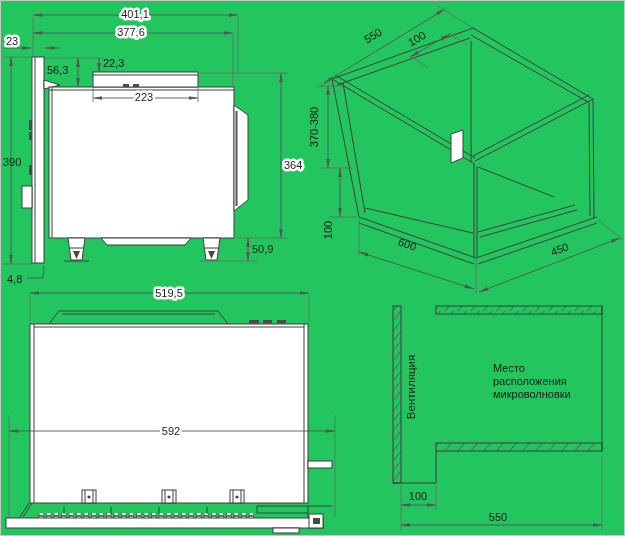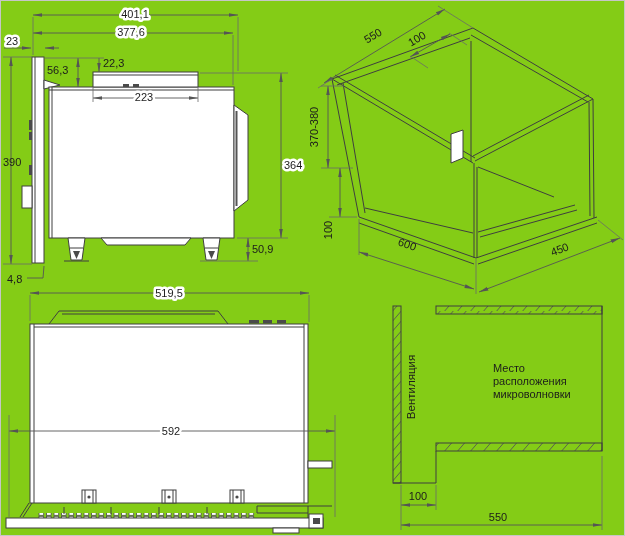--- a/index.html
+++ b/index.html
@@ -1,16 +1,16 @@
 <!DOCTYPE html>
 <html><head>
 <meta charset="utf-8">
 <style>
   html,body{margin:0;padding:0;background:#e8e8e8;}
-  .page{width:625px;height:536px;background:#84cc16;position:relative;overflow:hidden;
+  .page{width:625px;height:536px;background:#22c55e;position:relative;overflow:hidden;
         box-sizing:border-box;border:1px solid #c6c6c6;font-family:"Liberation Sans",sans-serif;}
   svg{display:block;}
   text{fill:#1c1c1c;font-size:11px;font-family:"Liberation Sans",sans-serif;}
   .hl{paint-order:stroke;stroke:#ffffff;stroke-width:5px;stroke-linejoin:round;}
   .st{stroke:#3f3f3f;stroke-width:1;fill:none;}
   .stf{stroke:#3f3f3f;stroke-width:1;fill:#ffffff;}
   .dim{stroke:#555555;stroke-width:0.9;fill:none;}
   .wit{stroke:#6a6a6a;stroke-width:0.8;fill:none;}
   .dark{fill:#4a4a4a;stroke:none;}
 </style>

